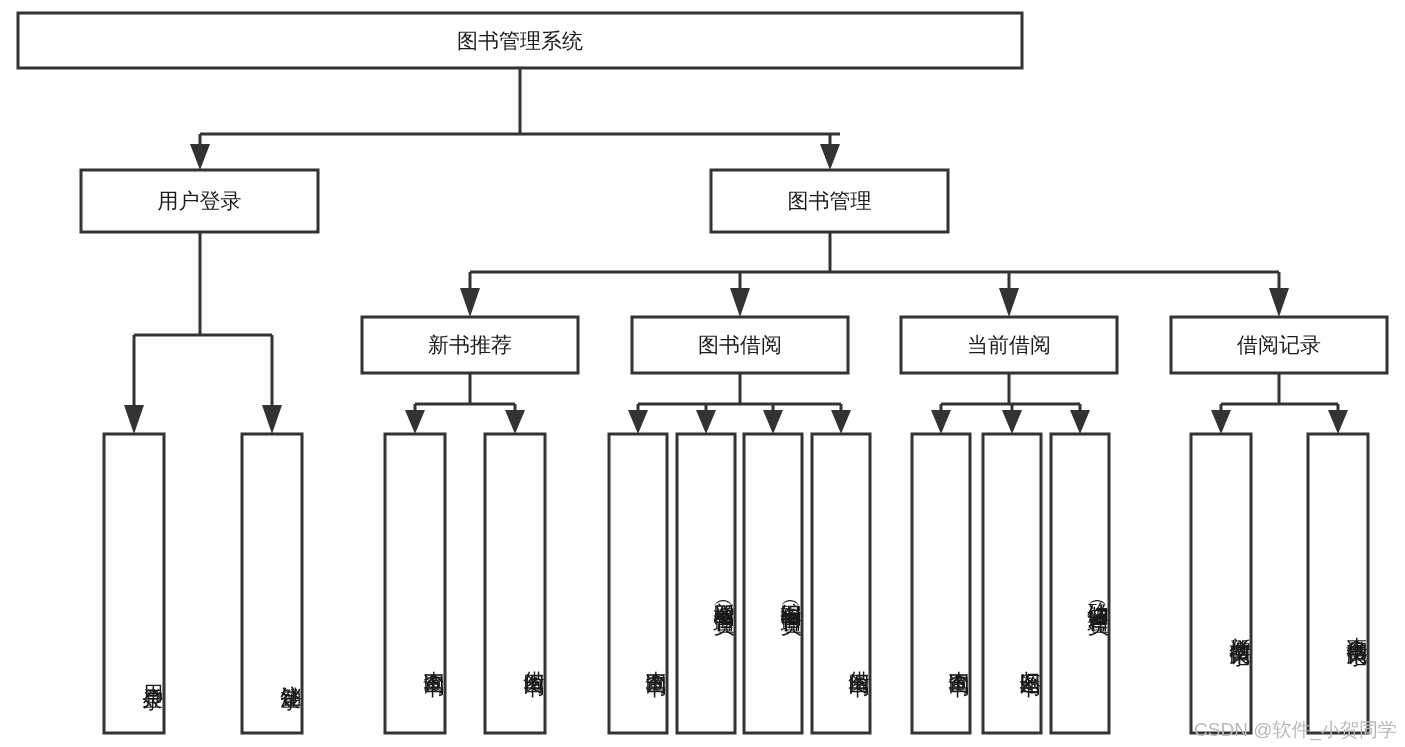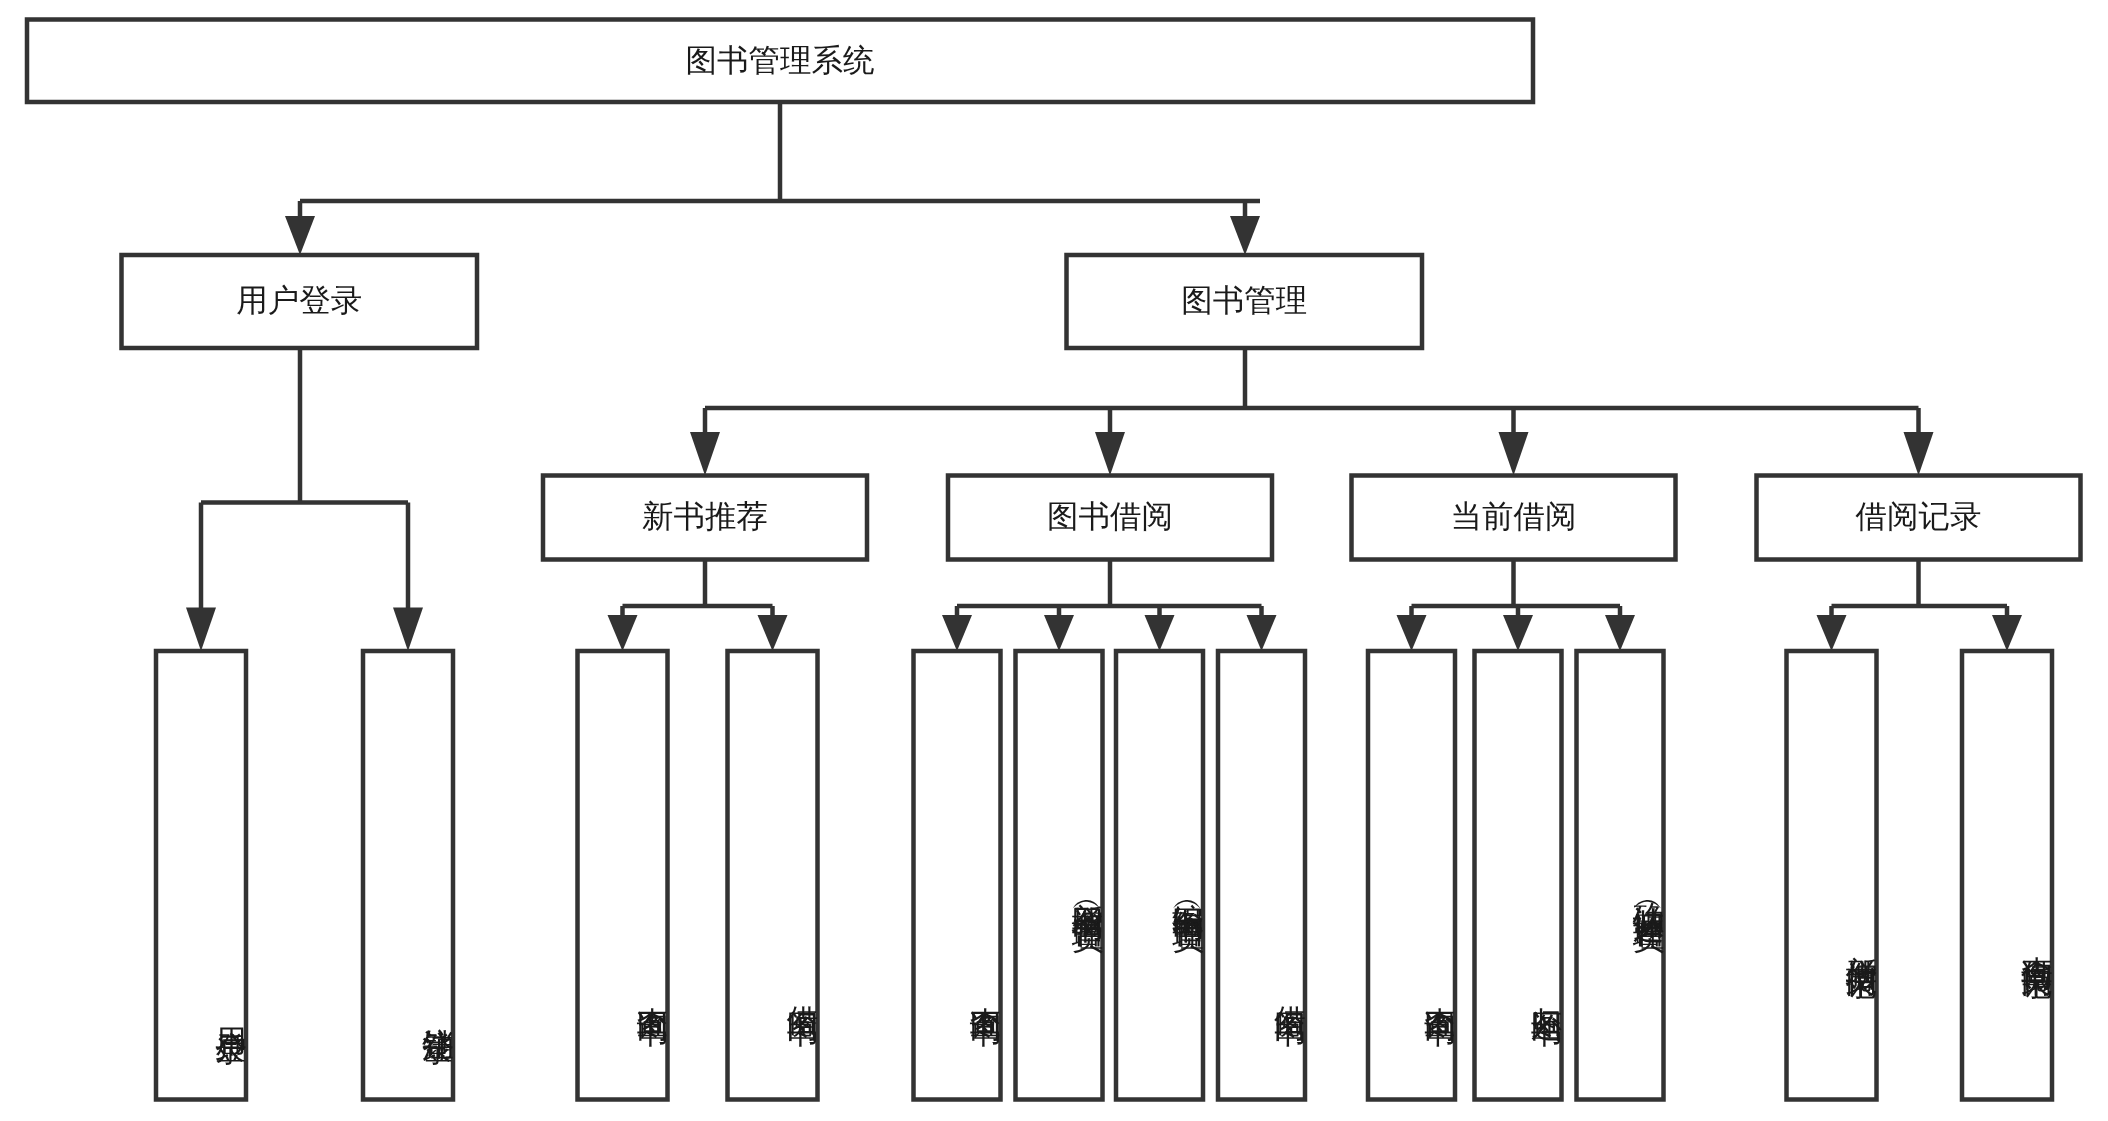--- a/index.html
+++ b/index.html
@@ -197,13 +197,14 @@
   <div class="node-label-v" style="left:609px;  top:434px; width:58px; height:299px; padding-top:74px;">查询图书</div>
   <div class="node-label-v" style="left:677px;  top:434px; width:58px; height:299px; padding-top:10px;">新增图书（管理员）</div>
   <div class="node-label-v" style="left:744px;  top:434px; width:58px; height:299px; padding-top:10px;">编辑图书（管理员）</div>
   <div class="node-label-v" style="left:812px;  top:434px; width:58px; height:299px; padding-top:74px;">借阅图书</div>
   <div class="node-label-v" style="left:912px;  top:434px; width:58px; height:299px; padding-top:74px;">查询图书</div>
   <div class="node-label-v" style="left:983px;  top:434px; width:58px; height:299px; padding-top:74px;">归还图书</div>
   <div class="node-label-v" style="left:1051px; top:434px; width:58px; height:299px; padding-top:10px;">确认归还（管理员）</div>
   <div class="node-label-v" style="left:1191px; top:434px; width:60px; height:299px; padding-top:42px;">新增借阅记录</div>
   <div class="node-label-v" style="left:1308px; top:434px; width:60px; height:299px; padding-top:42px;">查询借阅记录</div>
 
+  <div class="watermark">CSDN @软件_小贺同学</div>
 </div>
 
 </body></html>

